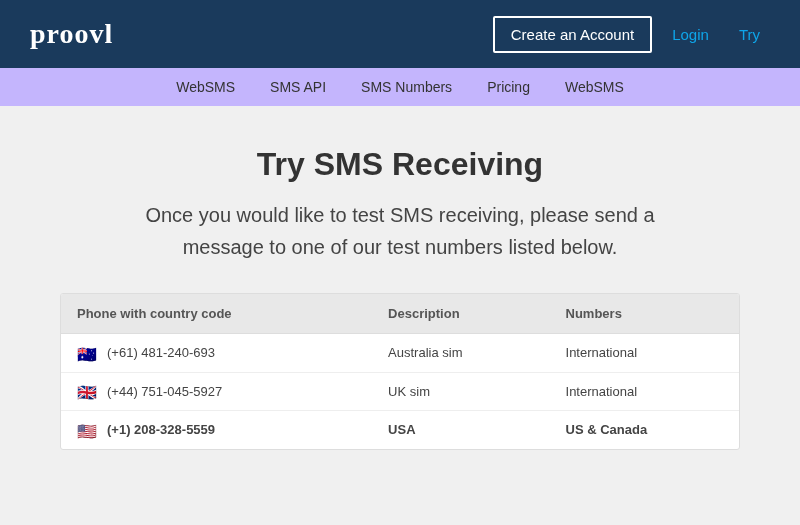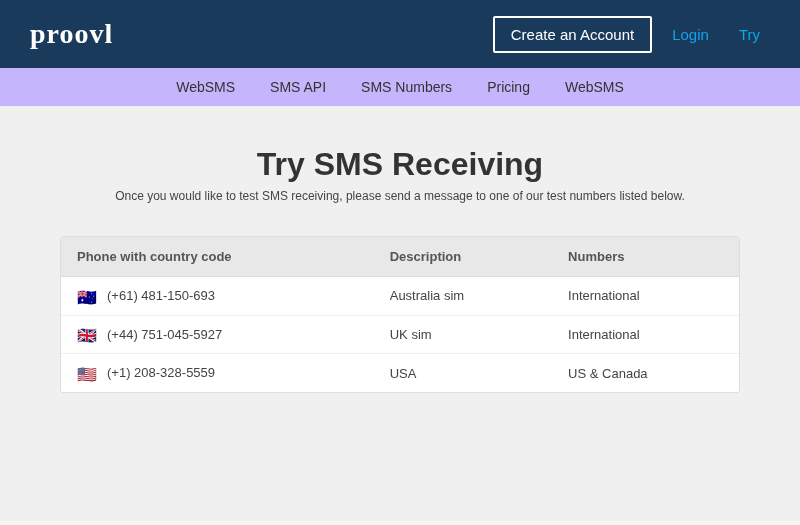--- a/index.html
+++ b/index.html
@@ -70,25 +70,25 @@
     .main {
       background: #f0f0f0;
       padding: 40px 60px 50px;
       min-height: 415px;
     }
     .page-title {
       text-align: center;
       font-size: 32px;
       font-weight: bold;
       color: #333;
-      margin-bottom: 4px;
+      margin-bottom: 16px;
     }
     .page-subtitle {
       text-align: center;
-      font-size: 12px;
+      font-size: 20px;
       color: #444;
       line-height: 1.6;
       max-width: 580px;
       margin: 0 auto 30px;
     }
 
     
     .table-container {
       background: white;
       border-radius: 3px;
@@ -110,20 +110,21 @@
       font-size: 13px;
       font-weight: bold;
       color: #555;
       border-bottom: 1px solid #ddd;
     }
     tbody tr {
       border-bottom: 1px solid #eee;
     }
     tbody tr:last-child {
       border-bottom: none;
+      font-weight: bold;
     }
     tbody td {
       padding: 11px 16px;
       font-size: 13px;
       color: #444;
       vertical-align: middle;
     }
     .flag {
       display: inline-block;
       width: 22px;
@@ -162,21 +163,21 @@
     <table>
       <thead>
         <tr>
           <th>Phone with country code</th>
           <th>Description</th>
           <th>Numbers</th>
         </tr>
       </thead>
       <tbody id="table-body">
       <tr>
-            <td><span class="flag">🇦🇺</span><span>(+61) 481-150-693</span></td>
+            <td><span class="flag">🇦🇺</span><span>(+61) 481-240-693</span></td>
             <td>Australia sim</td>
             <td>International</td>
           </tr>
           <tr>
             <td><span class="flag">🇬🇧</span><span>(+44) 751-045-5927</span></td>
             <td>UK sim</td>
             <td>International</td>
           </tr>
           <tr>
             <td><span class="flag">🇺🇸</span><span>(+1) 208-328-5559</span></td>

